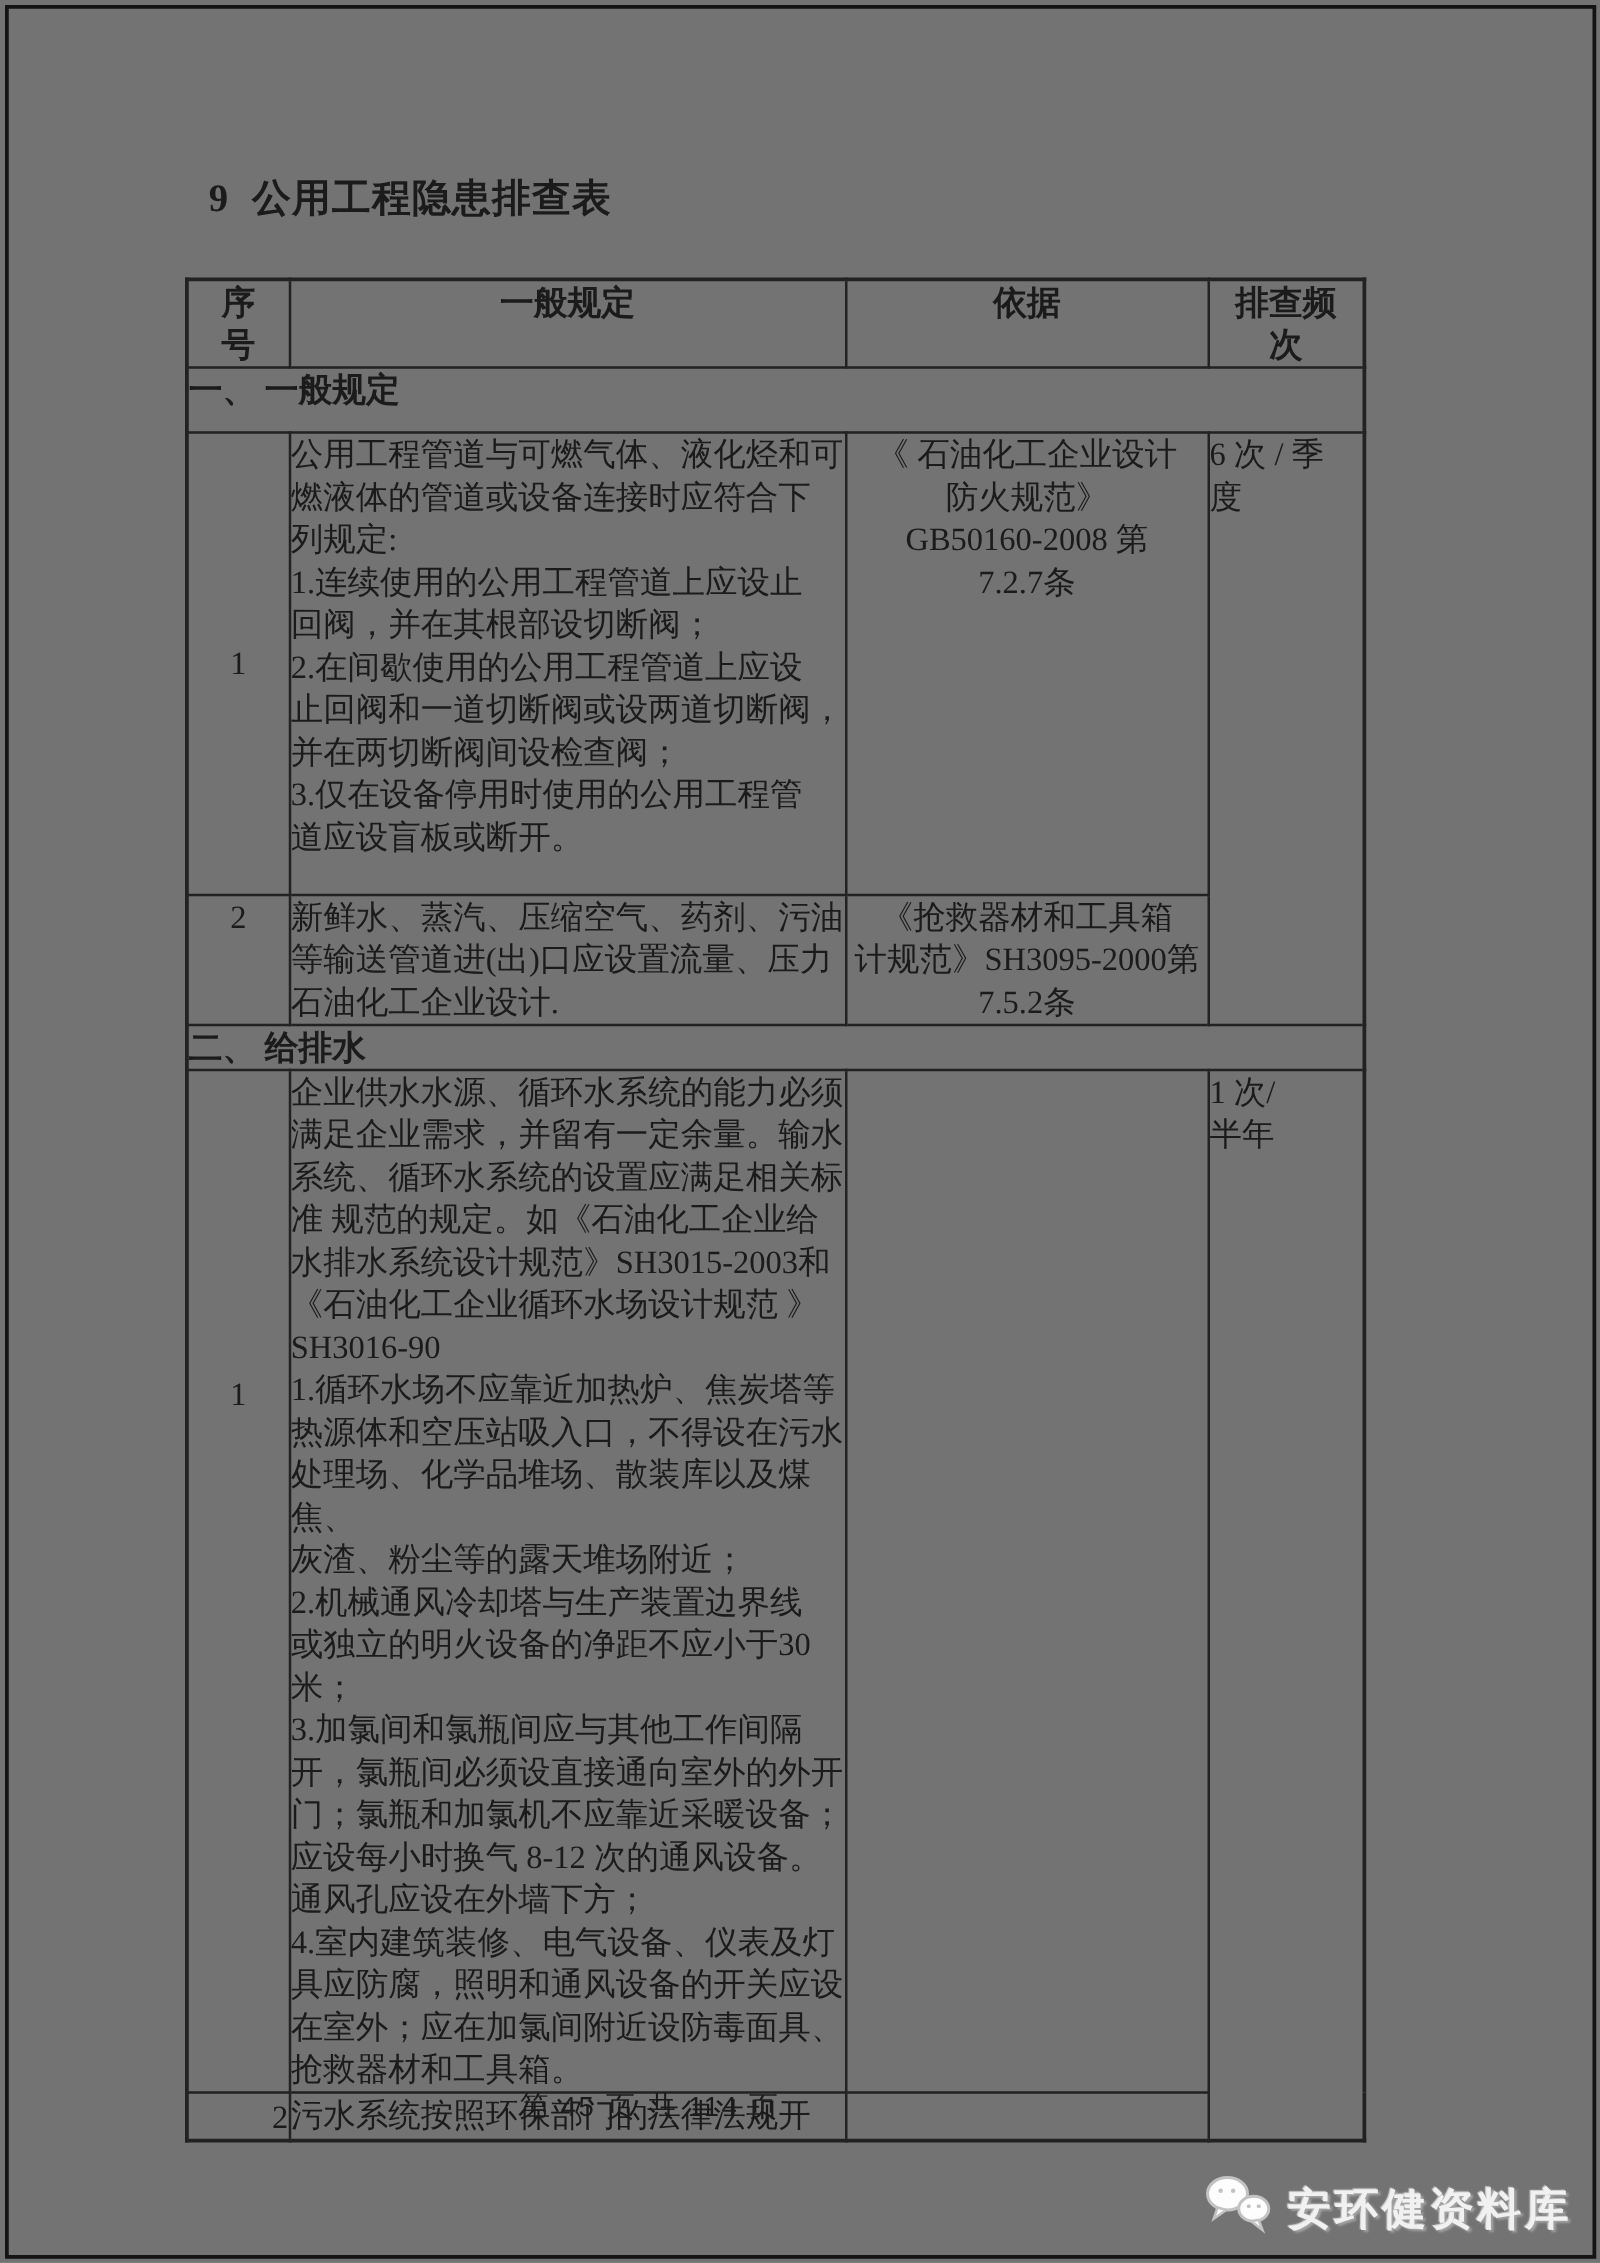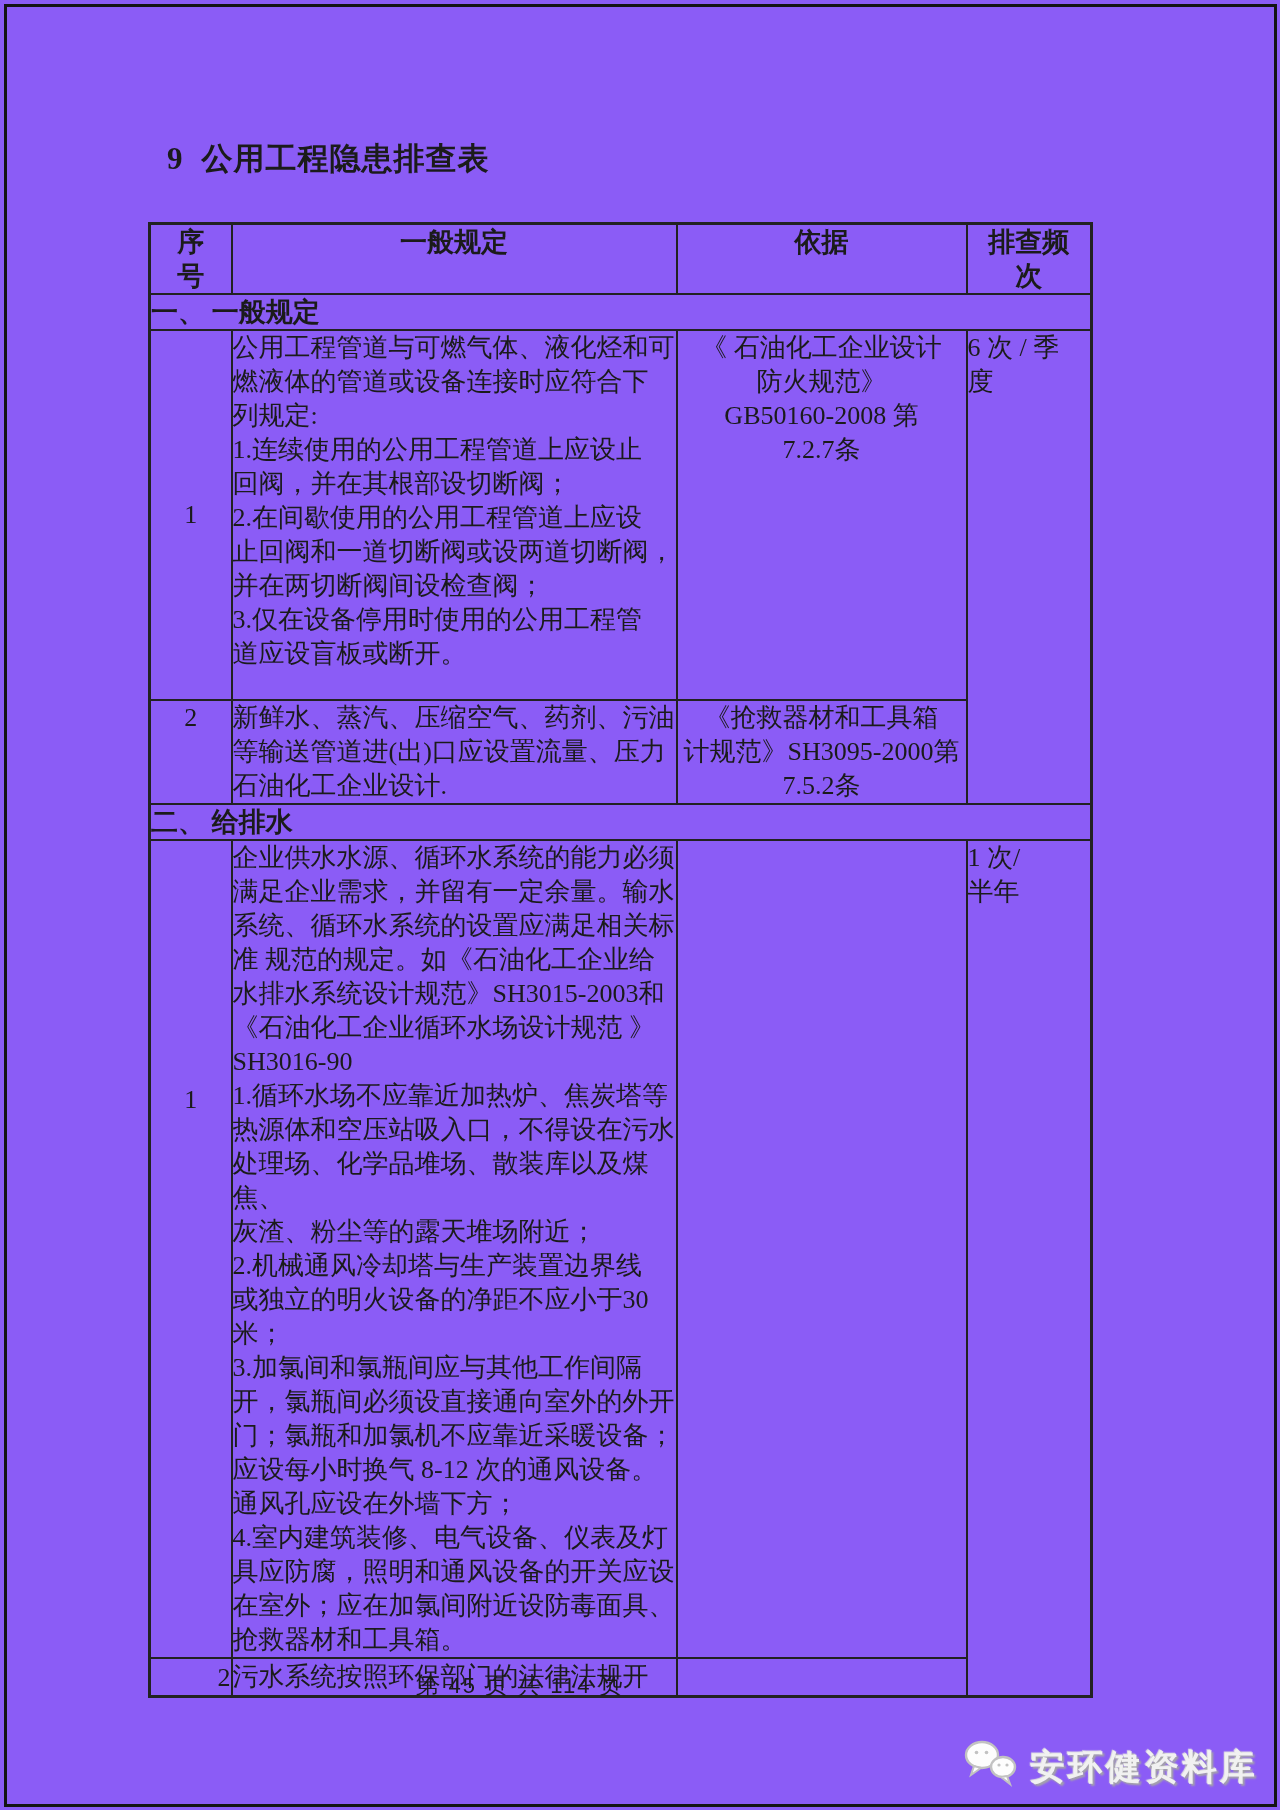--- a/index.html
+++ b/index.html
@@ -1,19 +1,19 @@
 <!DOCTYPE html>
 <html><head>
 <meta charset="utf-8">
 <style>
   html,body{margin:0;padding:0;background:#888;}
   .page{
     position:relative;
     width:1280px;height:1810px;
-    background:#8b5cf6;
+    background:#737373;
     font-family:"Liberation Serif","DejaVu Serif",serif;
     color:#1b1b1b;
     overflow:hidden;
   }
   .frame{
     position:absolute;left:4px;top:4px;width:1267px;height:1797px;
     border:3px solid #141414;
     pointer-events:none;
   }
   .doc-title{
@@ -108,21 +108,21 @@
     <tbody>
         <tr style="height:62px">
       <th class="hdr">序
 号</th>
       <th class="hdr">一般规定</th>
       <th class="hdr">依据</th>
       <th class="hdr">排查频
 次</th>
     </tr>
 
-    <tr style="height:36px">
+    <tr style="height:52px">
       <td class="section-strip" colspan="4">一、 一般规定</td>
     </tr>
 
     <tr style="height:370px">
       <td class="cell-no v-mid">1</td>
       <td class="cell-content">公用工程管道与可燃气体、液化烃和可
 燃液体的管道或设备连接时应符合下
 列规定:
 1.连续使用的公用工程管道上应设止
 回阀，并在其根部设切断阀；

